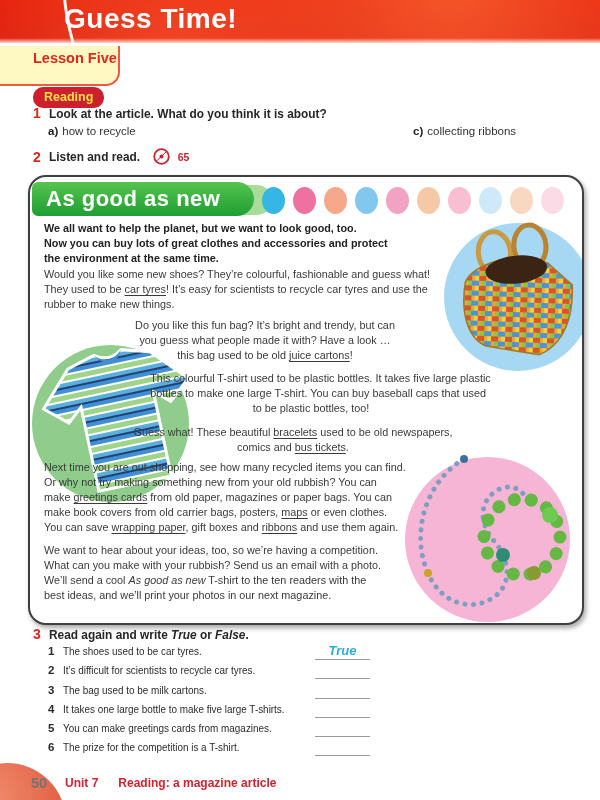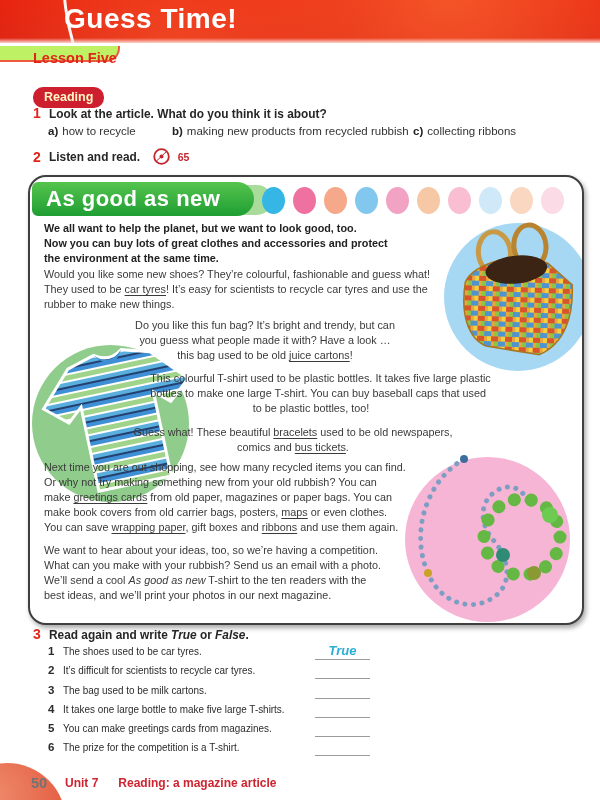--- a/index.html
+++ b/index.html
@@ -12,24 +12,24 @@
       radial-gradient(circle at 30% 160%, rgba(245,80,40,.85) 0%, rgba(245,80,40,0) 45%),
       radial-gradient(circle at 75% -40%, rgba(246,92,44,.9) 0%, rgba(246,92,44,0) 55%),
       linear-gradient(#e8240f,#de2414);}
   .topbar::after{content:"";position:absolute;left:0;bottom:0;width:100%;height:5px;
     background:linear-gradient(rgba(255,255,255,0),rgba(255,230,225,.9));}
   .swoosh{position:absolute;left:72px;top:-150px;width:240px;height:340px;border-radius:50%;
     border:3px solid transparent;border-left-color:rgba(255,255,255,.95);transform:rotate(-24deg);}
   .page-title{position:absolute;left:64px;top:3px;margin:0;font-size:28px;font-weight:bold;
     color:#fff;letter-spacing:.5px;}
 
-  .lesson-tab{position:absolute;left:0;top:46px;width:120px;height:16px;background:#bef264;
+  .lesson-tab{position:absolute;left:0;top:46px;width:120px;height:40px;background:#fef9c3;
     border-right:2px solid #ee5a40;border-bottom:2px solid #ee5a40;border-radius:0 0 14px 0;
     color:#e0261b;font-weight:bold;font-size:14.5px;line-height:25px;padding-left:33px;box-sizing:border-box;}
-  .reading-badge{position:absolute;left:33px;top:87px;background:#ce1f2e;color:#fef9c3;
+  .reading-badge{position:absolute;left:33px;top:87px;background:#ce1f2e;color:#fde047;
     font-weight:bold;font-size:12.5px;padding:3px 11px 4px;border-radius:10px;}
 
   
   .exnum{color:#e0261b;font-weight:bold;font-size:14px;}
   .exprompt{color:#262626;font-weight:bold;font-size:12.5px;transform:scaleX(.95);transform-origin:left;display:inline-block;}
   .ex-row{position:absolute;display:flex;gap:8px;align-items:baseline;}
   .ex1{left:33px;top:105px;}
   .options{position:absolute;left:0;top:125px;width:562px;height:16px;}
   .opt{position:absolute;font-size:11.5px;color:#333;white-space:nowrap;}
   .opt b{color:#222;margin-right:4px;}
@@ -103,21 +103,20 @@
   <div class="reading-badge">
     <span>Reading</span>
   </div>
 
   <div class="ex-row ex1">
     <span class="exnum">1</span>
     <span class="exprompt">Look at the article. What do you think it is about?</span>
   </div>
   <div class="options">
     <span class="opt o-a"><b>a)</b><span>how to recycle</span></span>
-    <span class="opt o-b"><b>b)</b><span>making new products from recycled rubbish</span></span>
     <span class="opt o-c"><b>c)</b><span>collecting ribbons</span></span>
   </div>
 
   <div class="ex-row ex2">
     <span class="exnum">2</span>
     <span class="exprompt">Listen and read.</span>
     <span style="display:inline-flex;">
       <svg width="17" height="17" viewBox="0 0 17 17">
         <circle cx="8.5" cy="8.5" r="7.3" fill="#fff" stroke="#c4262e" stroke-width="1.8"></circle>
         <circle cx="8.5" cy="8.5" r="2" fill="#c4262e"></circle>

